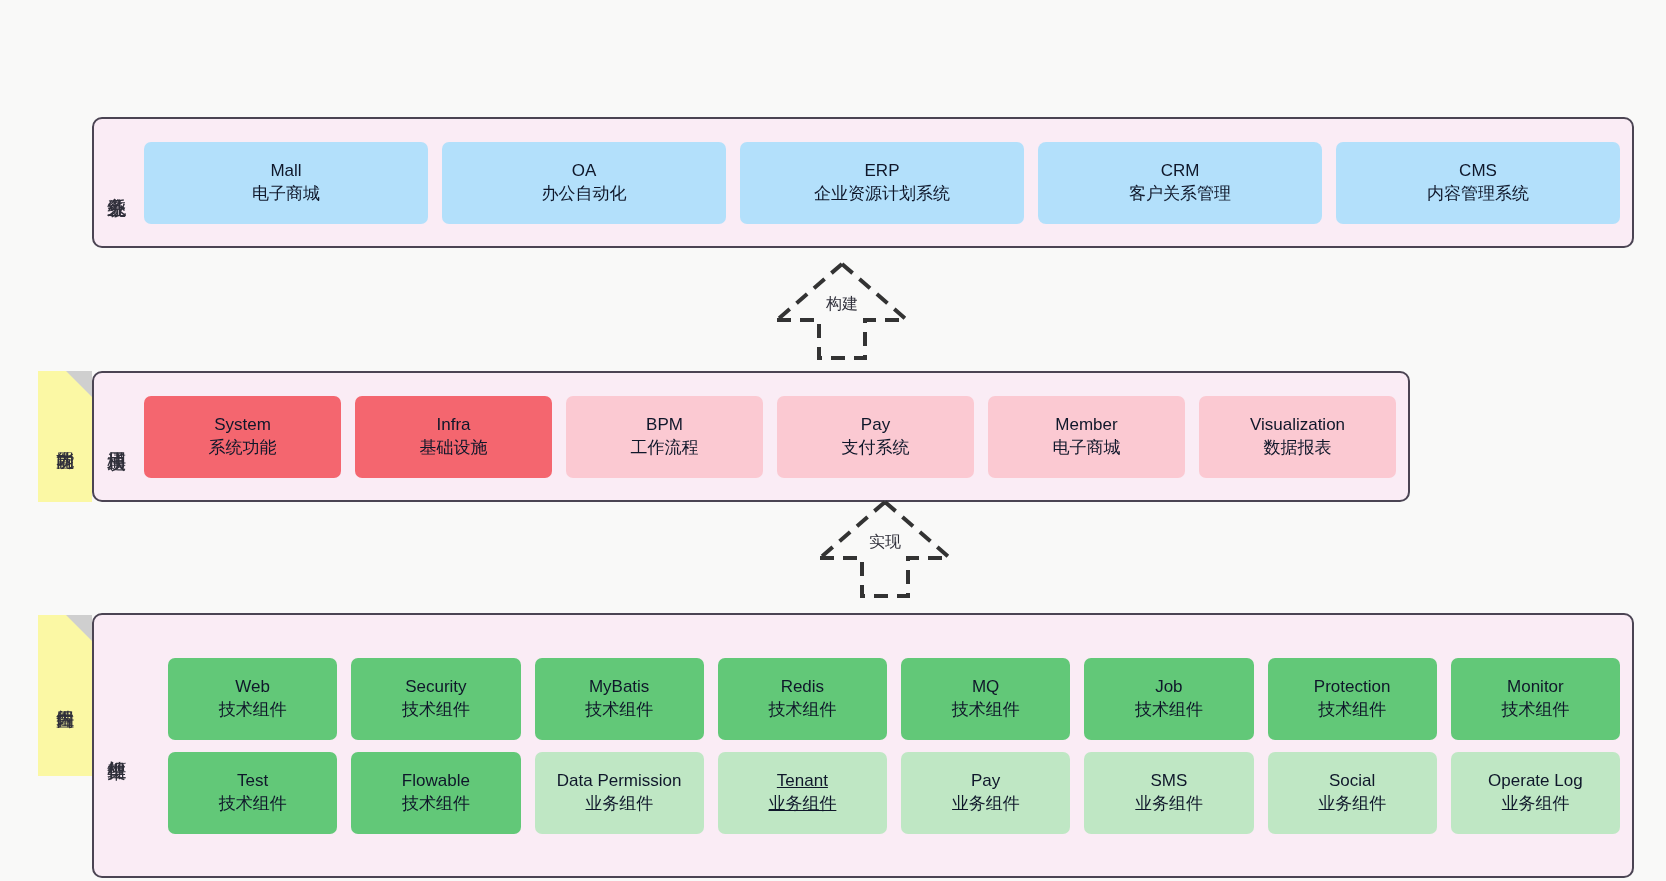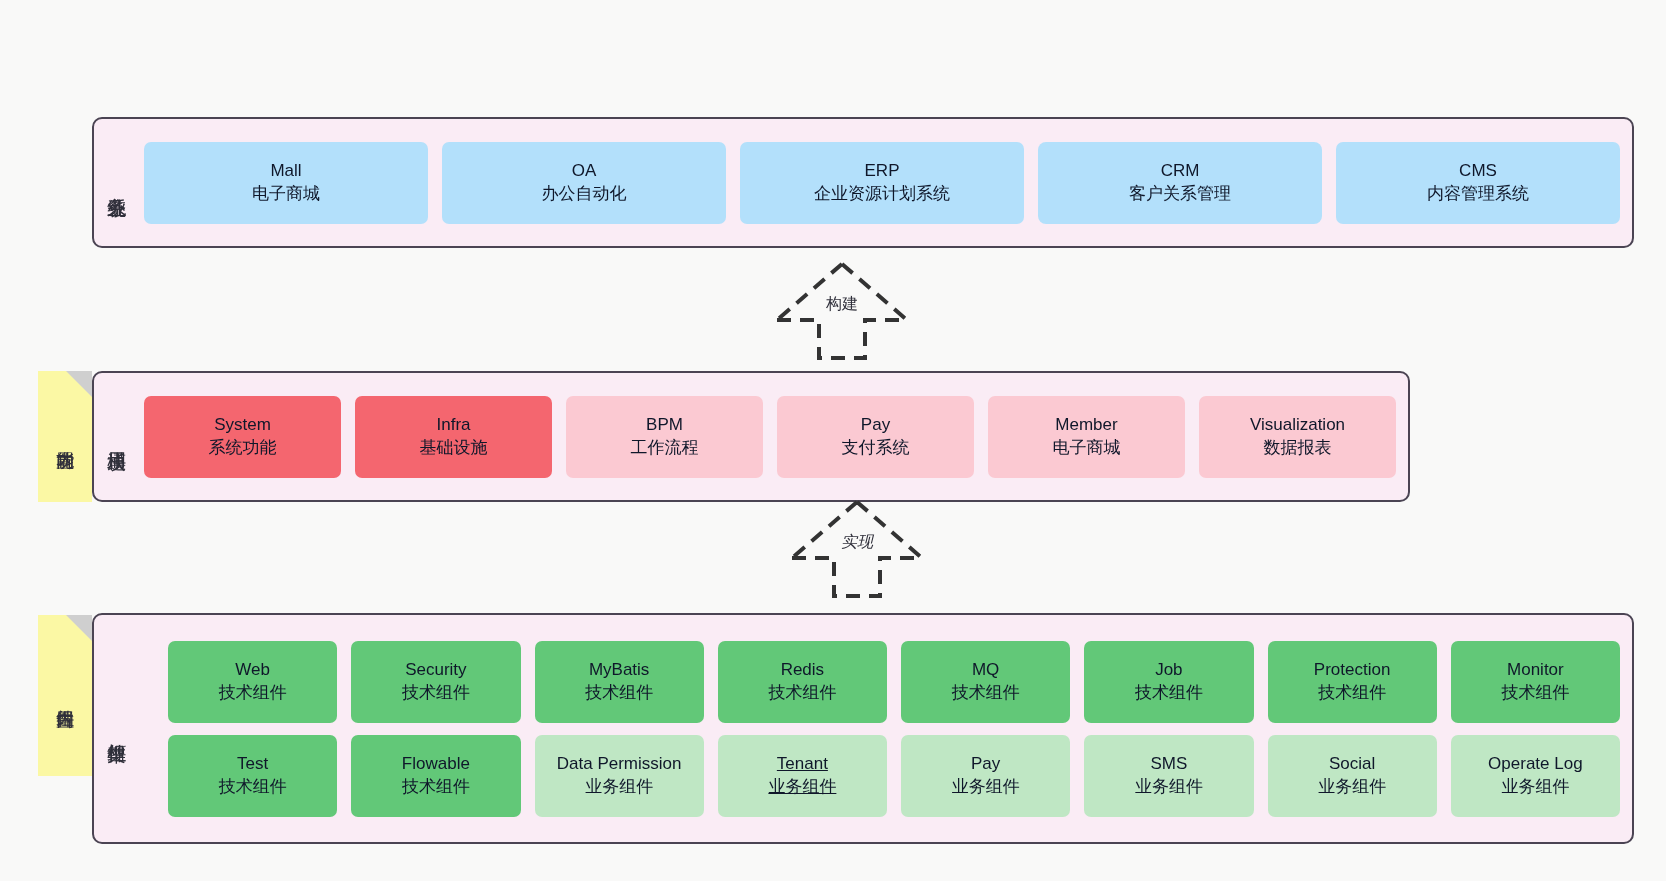--- a/index.html
+++ b/index.html
@@ -28,21 +28,21 @@
     position: absolute;
     box-sizing: border-box;
     background: #faecf5;
     border: 2.5px solid #4b4453;
     border-radius: 10px;
     display: flex;
     align-items: stretch;
   }
   #panel-business { left: 92px; top: 117px; width: 1542px; height: 131px; }
   #panel-modules  { left: 92px; top: 371px; width: 1318px; height: 131px; }
-  #panel-framework{ left: 92px; top: 613px; width: 1542px; height: 231px; gap: 24px; }
+  #panel-framework{ left: 92px; top: 613px; width: 1542px; height: 265px; gap: 24px; }
 
   .panel-title {
     flex: 0 0 auto;
     width: 46px;
     display: flex;
     align-items: center;
     justify-content: center;
     font-size: 19px;
     line-height: 1.13;
     letter-spacing: 0px;
@@ -112,21 +112,21 @@
   #sticky-builtin-function  { left: 38px; top: 371px; height: 131px; }
   #sticky-builtin-component { left: 38px; top: 615px; height: 161px; }
 
   
   .arrow {
     position: absolute;
     width: 170px;
     height: 105px;
   }
   #arrow-build   { left: 757px; top: 258px; }
-  #arrow-realize { left: 772px; top: 496px; font-style: italic; }
+  #arrow-realize { left: 800px; top: 496px; }
   .arrow svg { display: block; width: 100%; height: 100%; }
   .arrow-label {
     position: absolute;
     left: 0; right: 0;
     top: 36px;
     text-align: center;
     font-size: 16px;
     color: #2f2f3a;
     pointer-events: none;
     user-select: none;

